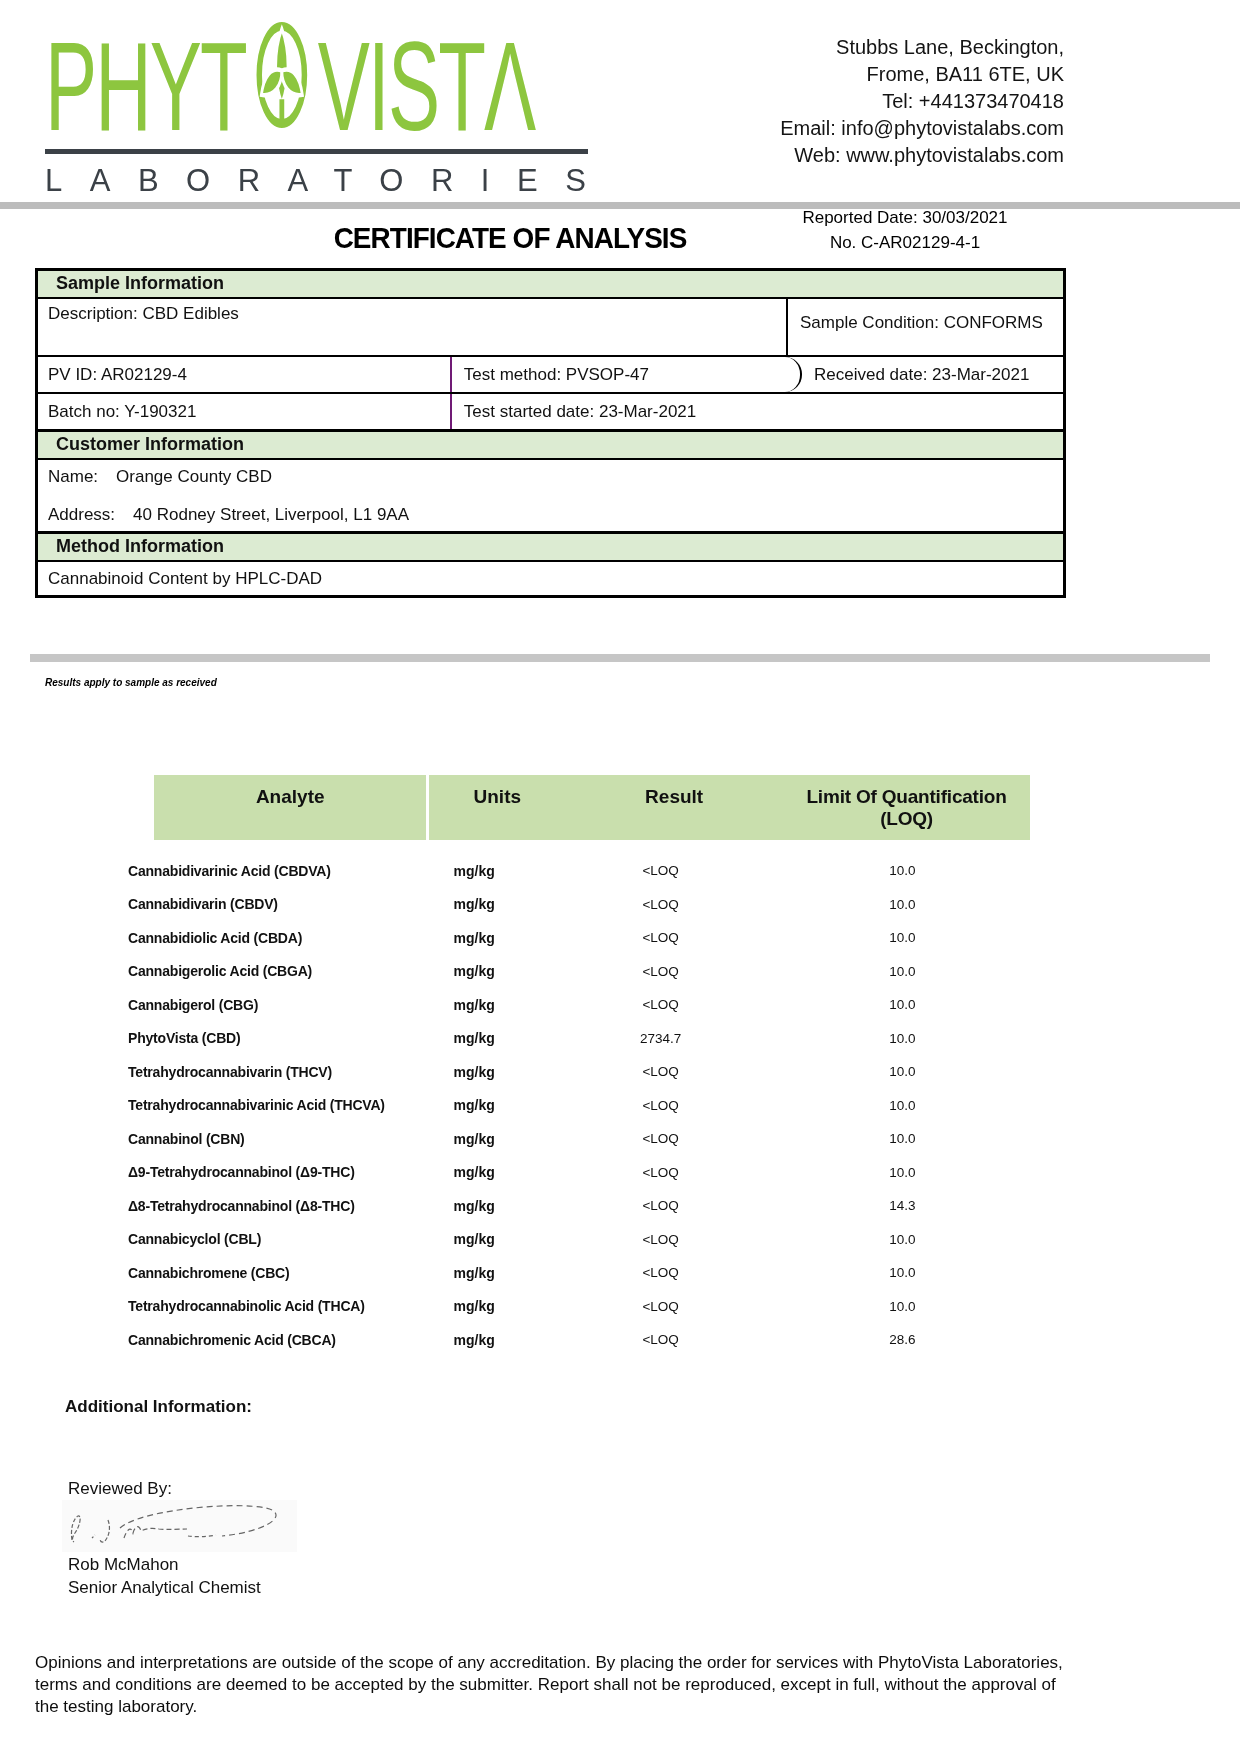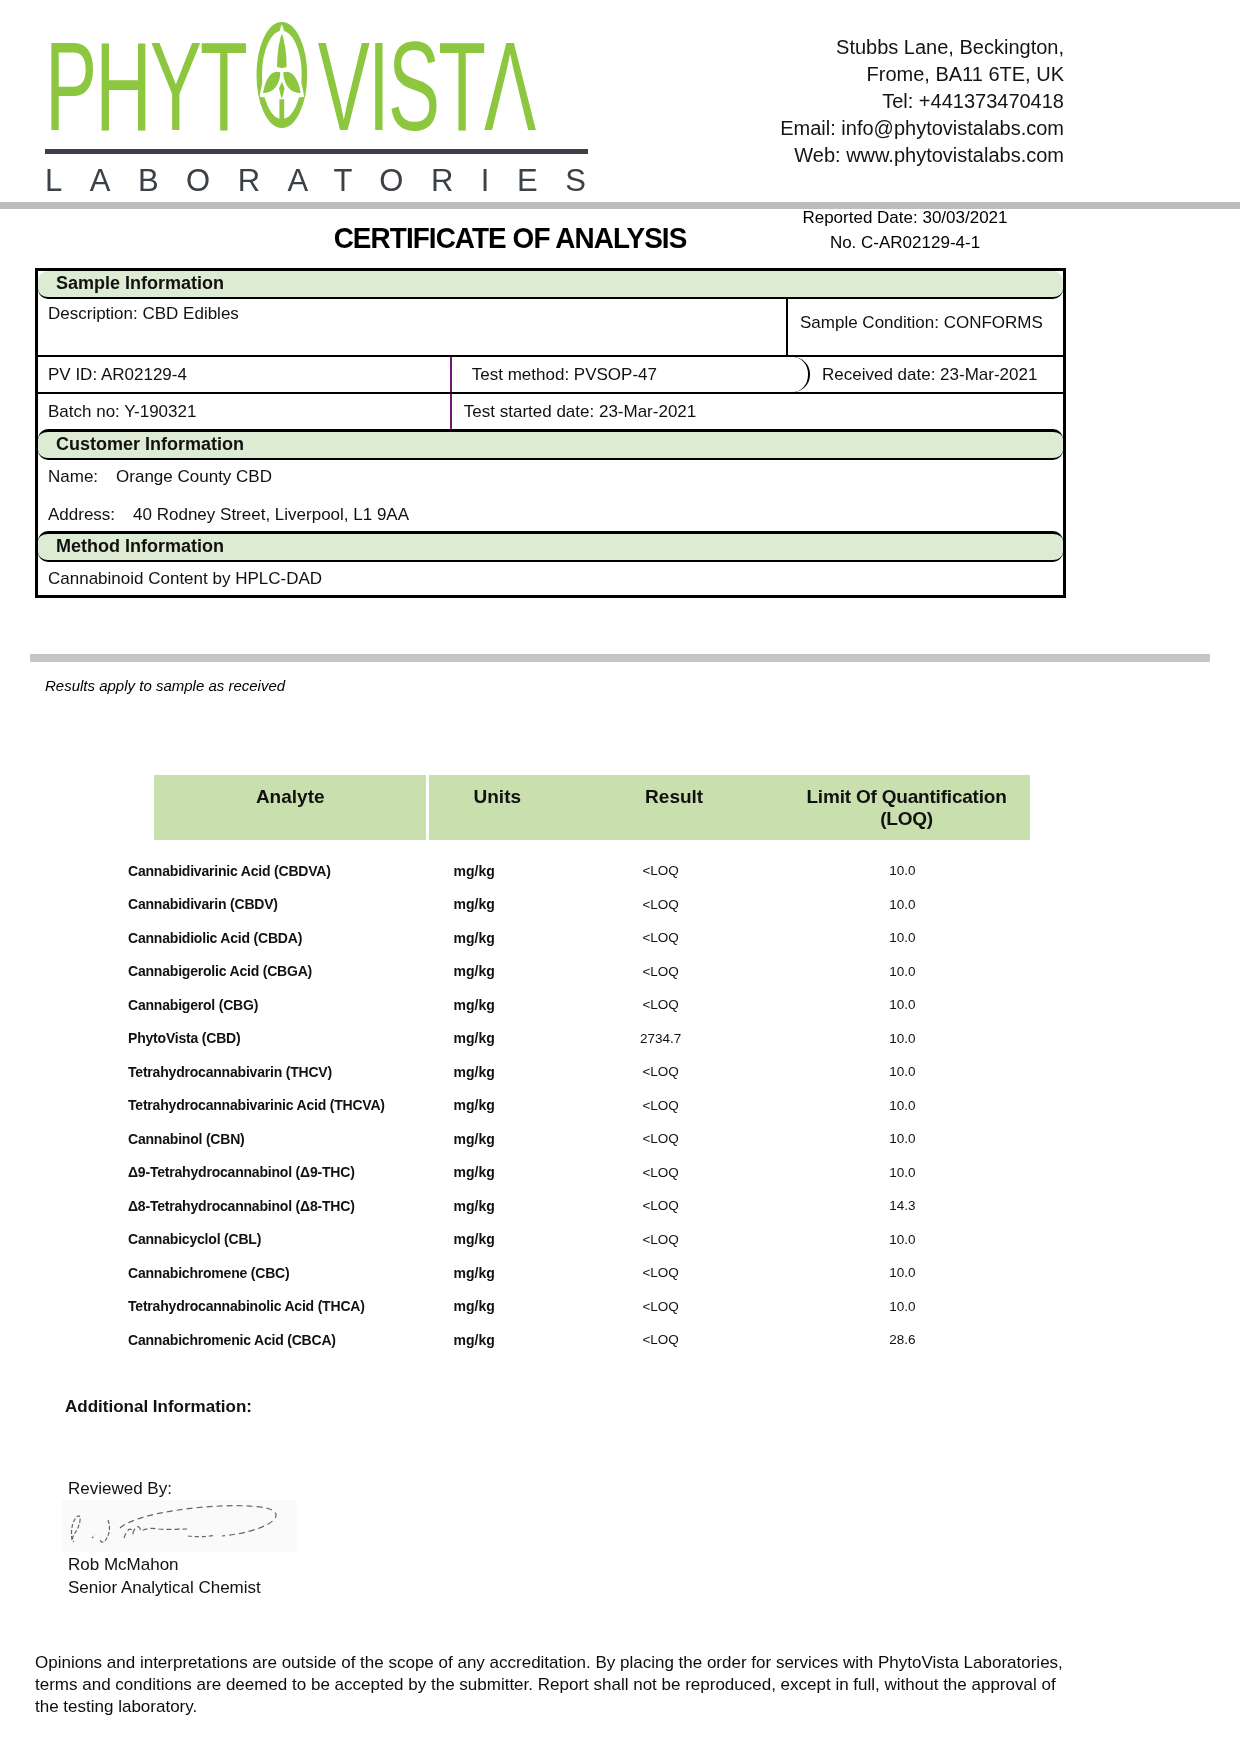--- a/index.html
+++ b/index.html
@@ -43,37 +43,37 @@
   .report-meta{position:absolute;top:205px;left:770px;width:270px;text-align:center;
     font-size:17px;line-height:25px;color:#000;}
 
   
   .info{
     position:absolute;left:35px;top:268px;width:1025px;
     border:3px solid #000;font-size:17px;
   }
   .sec-hdr{
     background:#dcebd2;border-bottom:2px solid #000;
-    font-weight:700;font-size:18px;padding:2px 0 3px 18px;border-radius:10px;
+    font-weight:700;font-size:18px;padding:2px 0 3px 18px;
   }
   .sec-hdr.mid{border-top:3px solid #000;}
   .desc-row{display:flex;height:56px;}
   .desc-row .desc{width:72%;border-right:2px solid #000;padding:5px 0 0 10px;}
   .desc-row .cond{flex:1;padding:14px 0 0 12px;}
   .grid-row{display:flex;height:35px;border-top:2px solid #000;align-items:center;}
   .grid-row .c1{width:39.2%;border-right:2px solid #701a75;padding-left:10px;align-self:stretch;display:flex;align-items:center;}
-  .grid-row .c2{width:32.8%;border-right:2px solid #000;padding-left:20px;align-self:stretch;display:flex;align-items:center;border-radius:17px;}
+  .grid-row .c2{width:32.8%;border-right:2px solid #000;padding-left:12px;align-self:stretch;display:flex;align-items:center;border-radius:17px;}
   .grid-row .c3{flex:1;padding-left:12px;}
   .cust-body{height:58px;padding:7px 0 0 10px;display:flex;flex-direction:column;justify-content:space-between;padding-bottom:6px;gap:8px;}
   .cust-body .lbl{display:inline-block;}
   .cust-body .val{margin-left:18px;}
   .meth-body{height:26px;padding:7px 0 0 10px;}
 
   
-  .note{position:absolute;left:45px;top:677px;font-size:15px;font-weight:400;font-style:italic;color:#000;}
+  .note{position:absolute;left:45px;top:677px;font-size:10px;font-weight:700;font-style:italic;color:#000;}
 
   
   .rtable{position:absolute;left:118px;top:775px;width:912px;}
   .rhead{display:flex;height:65px;margin-left:36px;}
   .hc{background:#c9dfad;text-align:center;font-weight:700;font-size:19px;padding-top:11px;box-sizing:border-box;}
   .hc1{width:31.1%;margin-right:3px;}
   .hrest{flex:1;display:flex;}
   .hc2{width:22.6%;}
   .hc3{width:36.3%;}
   .hc4{width:41.1%;letter-spacing:-0.2px;}

